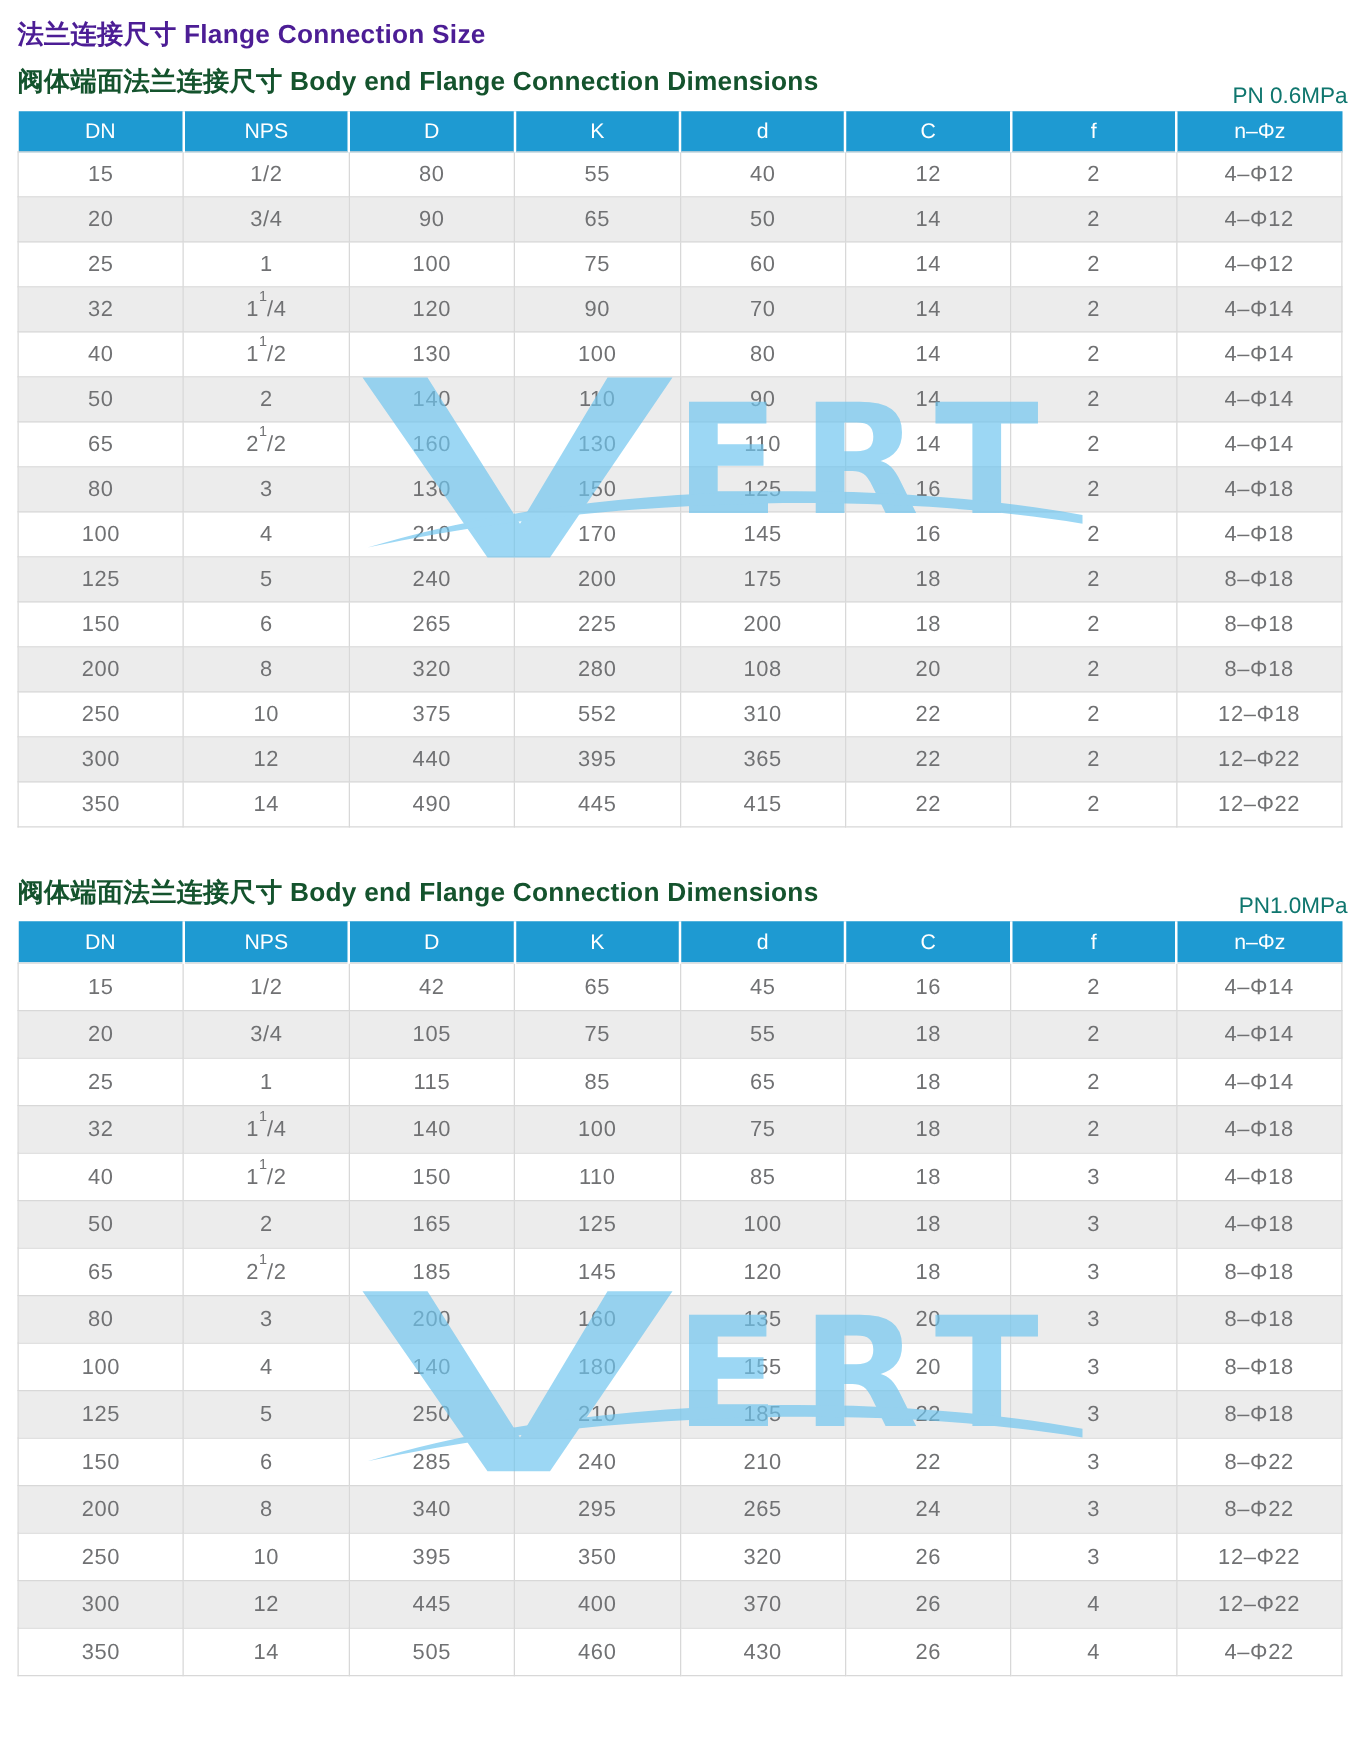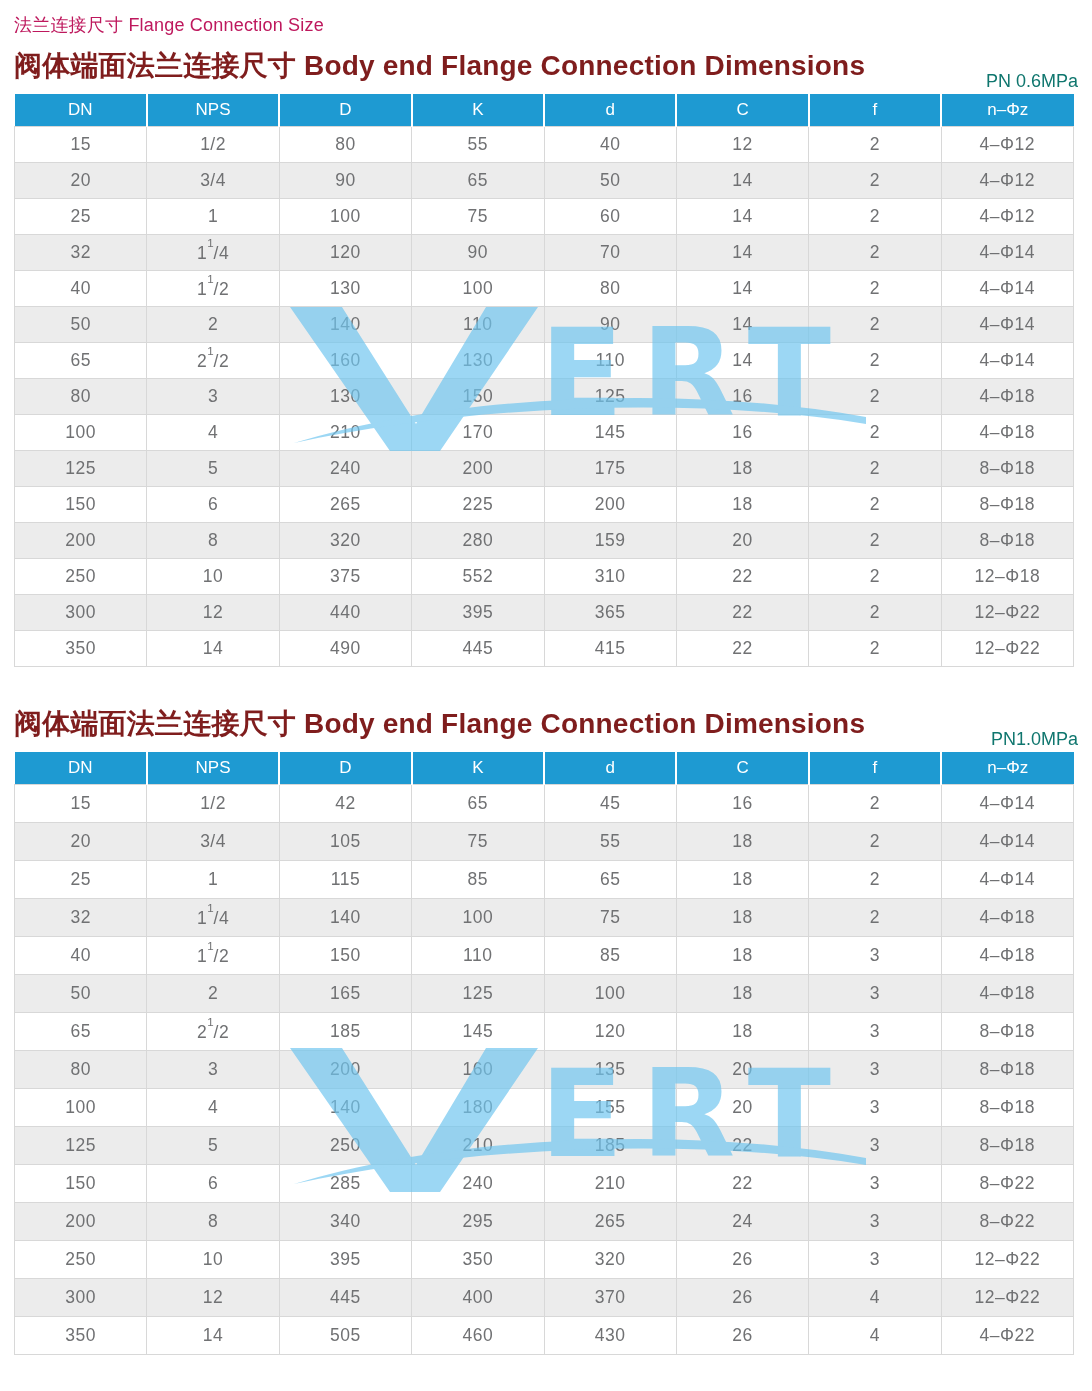--- a/index.html
+++ b/index.html
@@ -5,29 +5,29 @@
   * { margin:0; padding:0; box-sizing:border-box; }
   html,body { background:#ffffff; }
   body {
     width:1092px; height:1391px;
     font-family:"Liberation Sans","DejaVu Sans",sans-serif;
     color:#58595b; overflow:hidden;
   }
   .page { width:1092px; padding:14px 14px 0 14px; }
 
   .main-title {
-    font-size:18px; font-weight:400; color:#be185d;
+    font-size:21px; font-weight:700; color:#4c1d95;
     line-height:1.3; letter-spacing:0.2px;
   }
   .title-row {
     display:flex; justify-content:space-between; align-items:flex-end;
     margin-top:11px;
   }
   .section-title {
-    font-size:28px; font-weight:700; color:#7f1d1d; line-height:1.3;
+    font-size:21px; font-weight:700; color:#14532d; line-height:1.3;
     letter-spacing:0.2px;
   }
   .pn-label {
     font-size:18px; font-weight:400; color:#0f766e;
     transform:translateY(7px); white-space:nowrap;
   }
   .section-2 .title-row { margin-top:39px; }
 
   .table-wrap { position:relative; margin-top:9px; }
 
@@ -192,21 +192,21 @@
               <td>200</td>
               <td>18</td>
               <td>2</td>
               <td>8–Φ18</td>
             </tr>
             <tr>
               <td>200</td>
               <td>8</td>
               <td>320</td>
               <td>280</td>
-              <td>159</td>
+              <td>108</td>
               <td>20</td>
               <td>2</td>
               <td>8–Φ18</td>
             </tr>
             <tr>
               <td>250</td>
               <td>10</td>
               <td>375</td>
               <td>552</td>
               <td>310</td>

